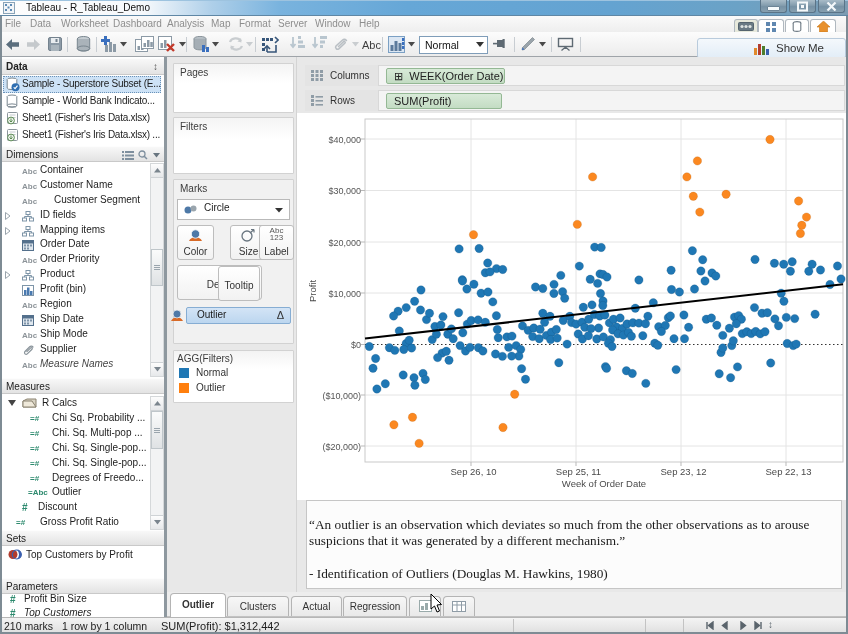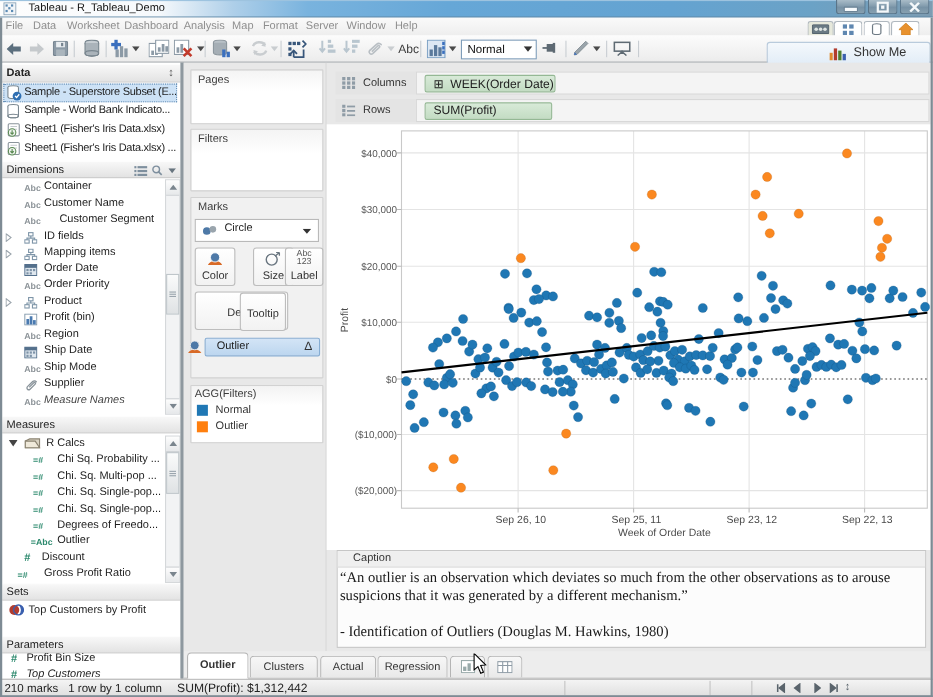--- a/index.html
+++ b/index.html
@@ -796,23 +796,20 @@
     <circle cx="577.3" cy="224.4" r="4.2" fill="#fb8820" stroke="#b55f10" stroke-width="0.7" stroke-opacity="0.35"></circle>
     <circle cx="473.5" cy="234.7" r="4.2" fill="#fb8820" stroke="#b55f10" stroke-width="0.7" stroke-opacity="0.35"></circle>
     <circle cx="514.7" cy="394.2" r="4.2" fill="#fb8820" stroke="#b55f10" stroke-width="0.7" stroke-opacity="0.35"></circle>
     <circle cx="503.0" cy="427.5" r="4.2" fill="#fb8820" stroke="#b55f10" stroke-width="0.7" stroke-opacity="0.35"></circle>
     <circle cx="412.5" cy="417.3" r="4.2" fill="#fb8820" stroke="#b55f10" stroke-width="0.7" stroke-opacity="0.35"></circle>
     <circle cx="393.9" cy="424.8" r="4.2" fill="#fb8820" stroke="#b55f10" stroke-width="0.7" stroke-opacity="0.35"></circle>
     <circle cx="419.1" cy="443.4" r="4.2" fill="#fb8820" stroke="#b55f10" stroke-width="0.7" stroke-opacity="0.35"></circle>
     <line x1="365" y1="338.6" x2="843" y2="284.3" stroke="#000" stroke-width="2"></line>
   </svg>
 <div class="abs" style="left:306px;top:500px;width:536px;height:89px;background:#fcfcfc;border:1px solid #c6c6c6;box-sizing:border-box;">
-    <div style="position:absolute;left:0;top:0;right:0;height:14px;background:#efefef;border-bottom:1px solid #ddd;">
-      <div style="position:absolute;left:14px;top:1px;font-size:10px;color:#333;">Caption</div>
-    </div>
     <div style="position:absolute;left:2px;top:16px;right:8px;font-family:'Liberation Serif',serif;font-size:13.3px;color:#1a1a1a;line-height:16.3px;">“An outlier is an observation which deviates so much from the other observations as to arouse<br>suspicions that it was generated by a different mechanism.”<br><br>- Identification of Outliers (Douglas M. Hawkins, 1980)</div>
   </div>
 <div class="abs" style="left:167px;top:592px;width:679px;height:25px;background:#ededed;border-bottom:1px solid #c2c2c2;box-sizing:border-box;"></div>
 <div class="tab seltab" style="left:170px;width:54px;">Outlier</div>
 <div class="tab" style="left:227px;width:60px;">Clusters</div>
 <div class="tab" style="left:291px;width:49px;">Actual</div>
 <div class="tab" style="left:343px;width:62px;">Regression</div>
 <div class="tab" style="left:409px;width:30px;"><svg width="13" height="12" style="margin-top:3px">
       <rect x="0.5" y="0.5" width="12" height="11" fill="#fff" stroke="#9aa"></rect>
       <rect x="2" y="6" width="3" height="4" fill="#9aa"></rect>

